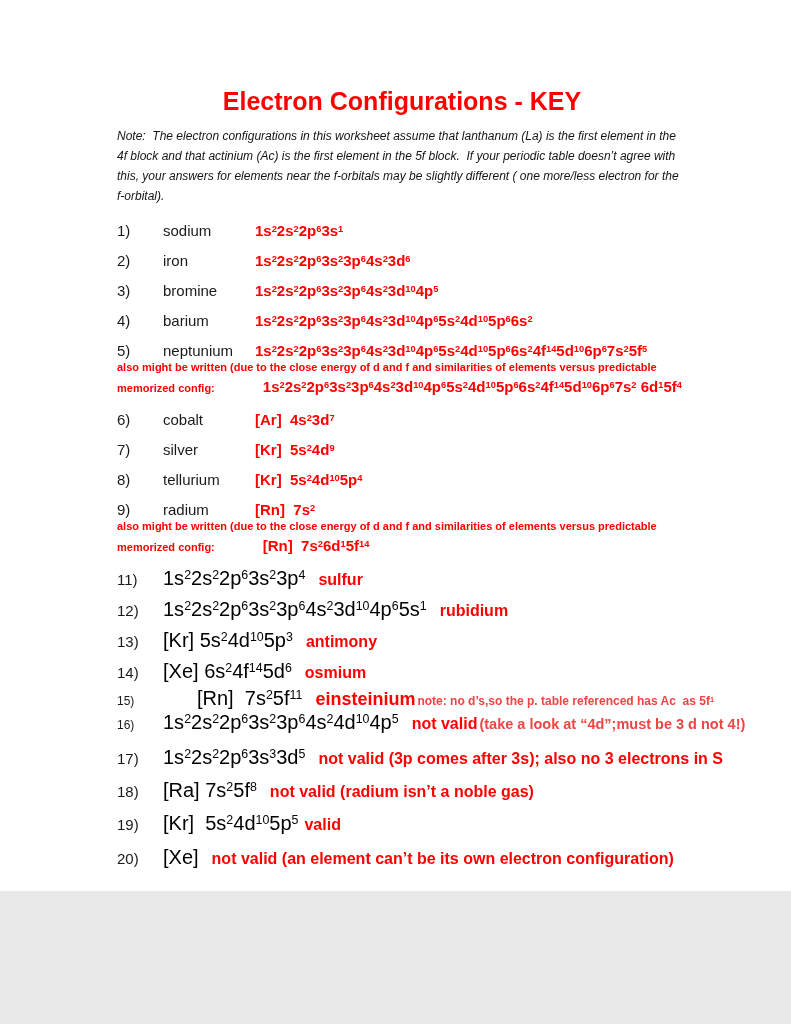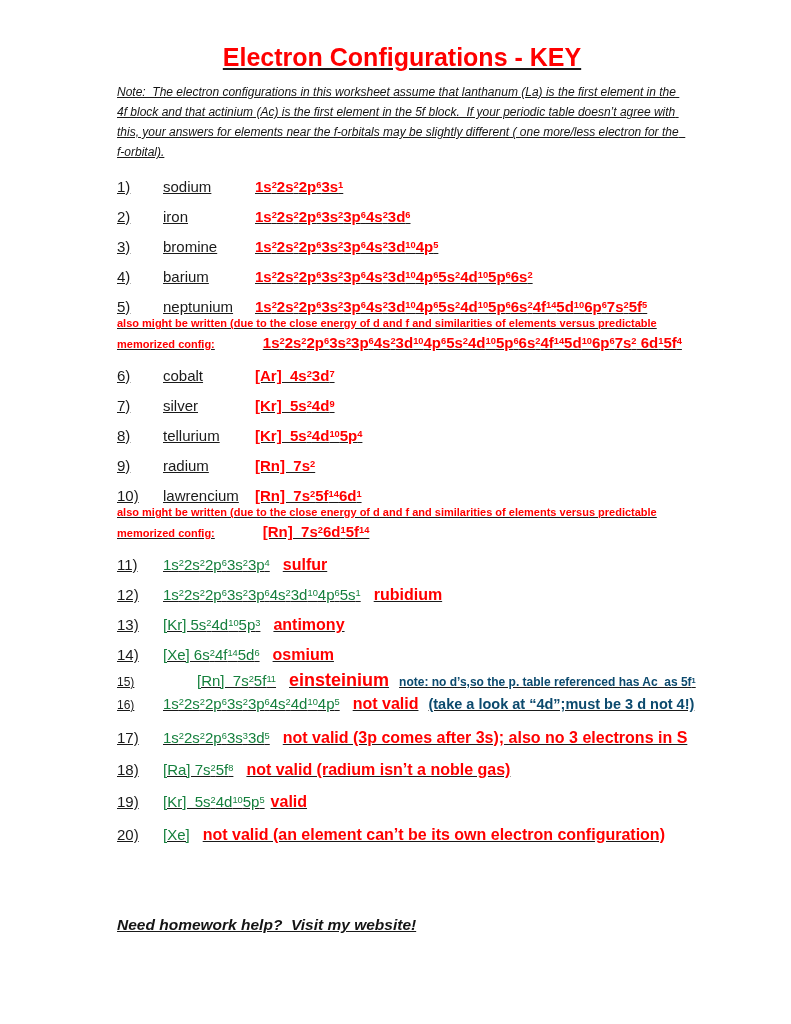--- a/index.html
+++ b/index.html
@@ -1,27 +1,26 @@
 <!DOCTYPE html>
 <html><head>
 <meta charset="utf-8">
 <style>
   html, body { margin: 0; padding: 0; background: #e8e8e8; }
   .page {
     position: relative;
     width: 791px;
-    height: 1024px;
+    height: 891px;
     margin: 0 auto;
     background: #ffffff;
     box-sizing: border-box;
-    padding: 44px 104px 0 117px;
+    padding: 88px 104px 0 117px;
     font-family: "Liberation Sans", sans-serif;
     color: #1a1a1a;
     overflow: hidden;
-    text-decoration: underline;
   }
   .title {
     text-align: center;
     font-size: 25px;
     font-weight: bold;
     color: #ff0000;
     line-height: 26px;
     margin: 0;
   }
   .intro {
@@ -32,35 +31,35 @@
     line-height: 20px;
     white-space: pre-wrap;
     color: #141414;
   }
   .row { display: flex; align-items: baseline; margin-top: 11px; line-height: 19px; }
   .num   { flex: 0 0 46px; font-size: 15px; }
   .num.small { font-size: 12px; }
   .ename { flex: 0 0 92px; font-size: 15px; }
   .rest  { white-space: nowrap; }
   .cfg   { font-size: 15px; font-weight: bold; color: #ff0000; white-space: pre; }
-  .cfg-blk { font-size: 15px; font-weight: normal; color: #15803d; white-space: pre; }
+  .cfg-blk { font-size: 20px; font-weight: normal; color: #000000; white-space: pre; }
   sup { font-size: 62%; line-height: 0; position: relative; top: -0.45em; vertical-align: baseline; }
   .subnote {
     margin-top: 1px;
     font-size: 11px;
     font-weight: bold;
     color: #ff0000;
     line-height: 13px;
   }
   .memline { margin-top: 4px; display: flex; align-items: baseline; gap: 40px; }
   .memlabel { font-size: 11px; font-weight: bold; color: #ff0000; margin-right: 8px; white-space: pre; }
   .after-mem { margin-top: 15px; }
   .answer { font-size: 16px; font-weight: bold; color: #ff0000; margin-left: 13px; white-space: pre; }
   .answer.big { font-size: 18px; }
-  .answer-note { font-size: 12px; font-weight: bold; color: #0c4a6e; margin-left: 10px; white-space: pre; }
+  .answer-note { font-size: 12px; font-weight: bold; color: #ef4444; margin-left: 2px; white-space: pre; }
   .answer-note.med { font-size: 14.5px; }
   .row15 { margin-top: 7px; gap: 34px; }
   .row16 { margin-top: 2px; }
   .row17 { margin-top: 13px; }
   .row19 { margin-top: 13px; }
   .row20 { margin-top: 14px; }
   .footer {
     margin-top: 72px;
     font-size: 15.5px;
     font-weight: bold;
@@ -122,25 +121,20 @@
   <div class="row">
     <span class="num">8)</span>
     <span class="ename">tellurium</span>
     <span class="cfg">[Kr]  5s<sup>2</sup>4d<sup>10</sup>5p<sup>4</sup></span>
   </div>
   <div class="row">
     <span class="num">9)</span>
     <span class="ename">radium</span>
     <span class="cfg">[Rn]  7s<sup>2</sup></span>
   </div>
-  <div class="row">
-    <span class="num">10)</span>
-    <span class="ename">lawrencium</span>
-    <span class="cfg">[Rn]  7s<sup>2</sup>5f<sup>14</sup>6d<sup>1</sup></span>
-  </div>
   <div class="subnote">also might be written (due to the close energy of d and f and similarities of elements versus predictable</div>
   <div class="memline">
     <span class="memlabel">memorized config:</span>
     <span class="cfg">[Rn]  7s<sup>2</sup>6d<sup>1</sup>5f<sup>14</sup></span>
   </div>
 
   <div class="row after-mem">
     <span class="num">11)</span>
     <span class="rest"><span class="cfg-blk">1s<sup>2</sup>2s<sup>2</sup>2p<sup>6</sup>3s<sup>2</sup>3p<sup>4</sup></span><span class="answer">sulfur</span></span>
   </div>

